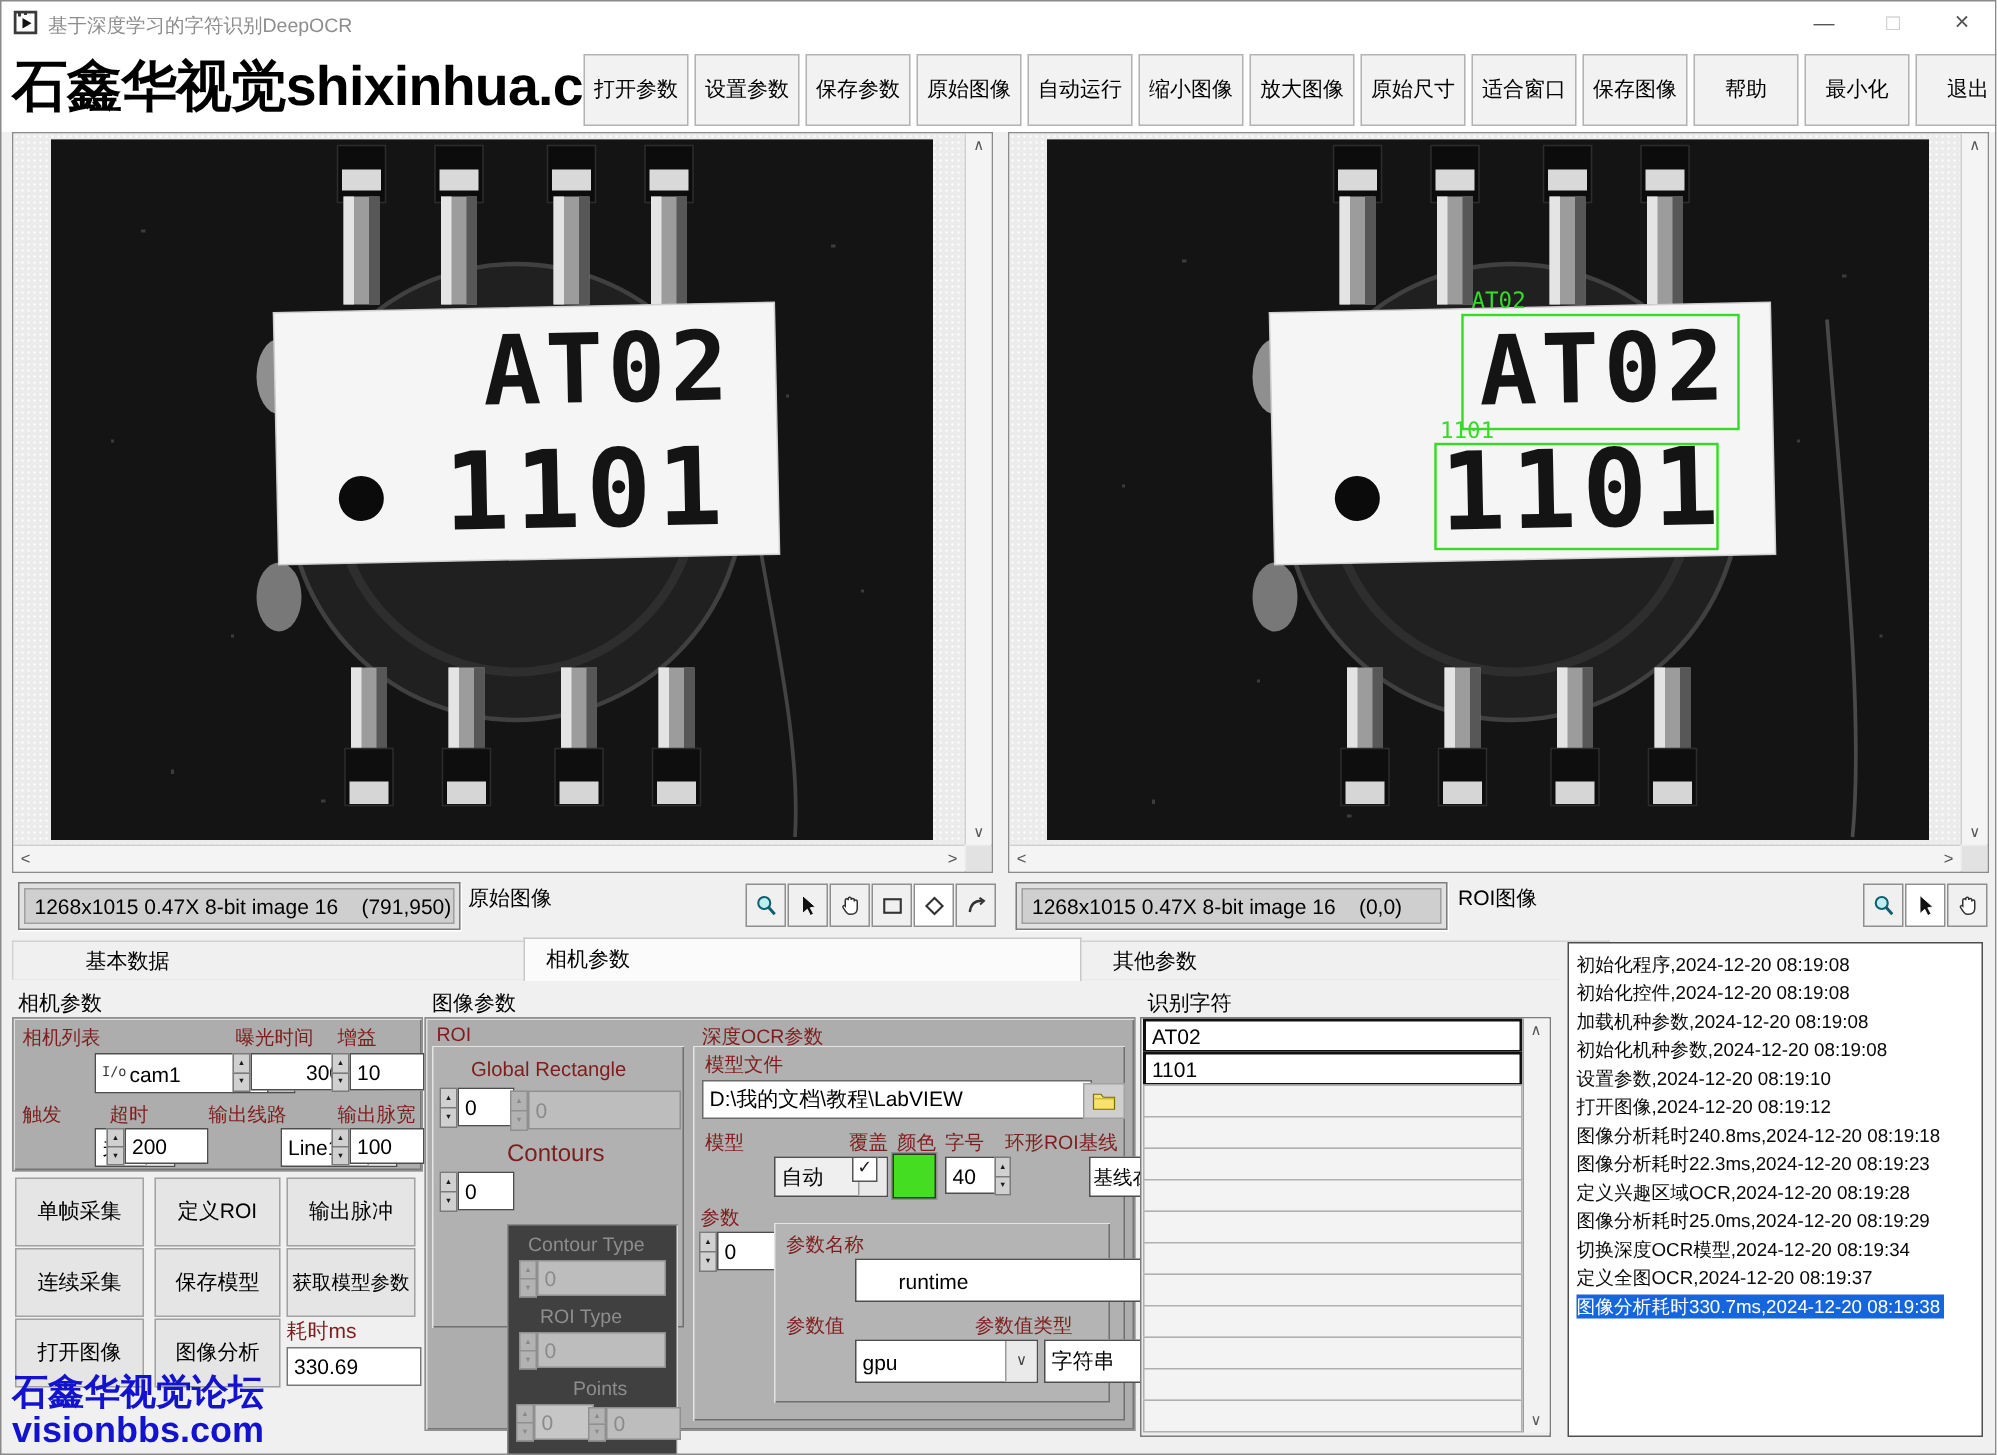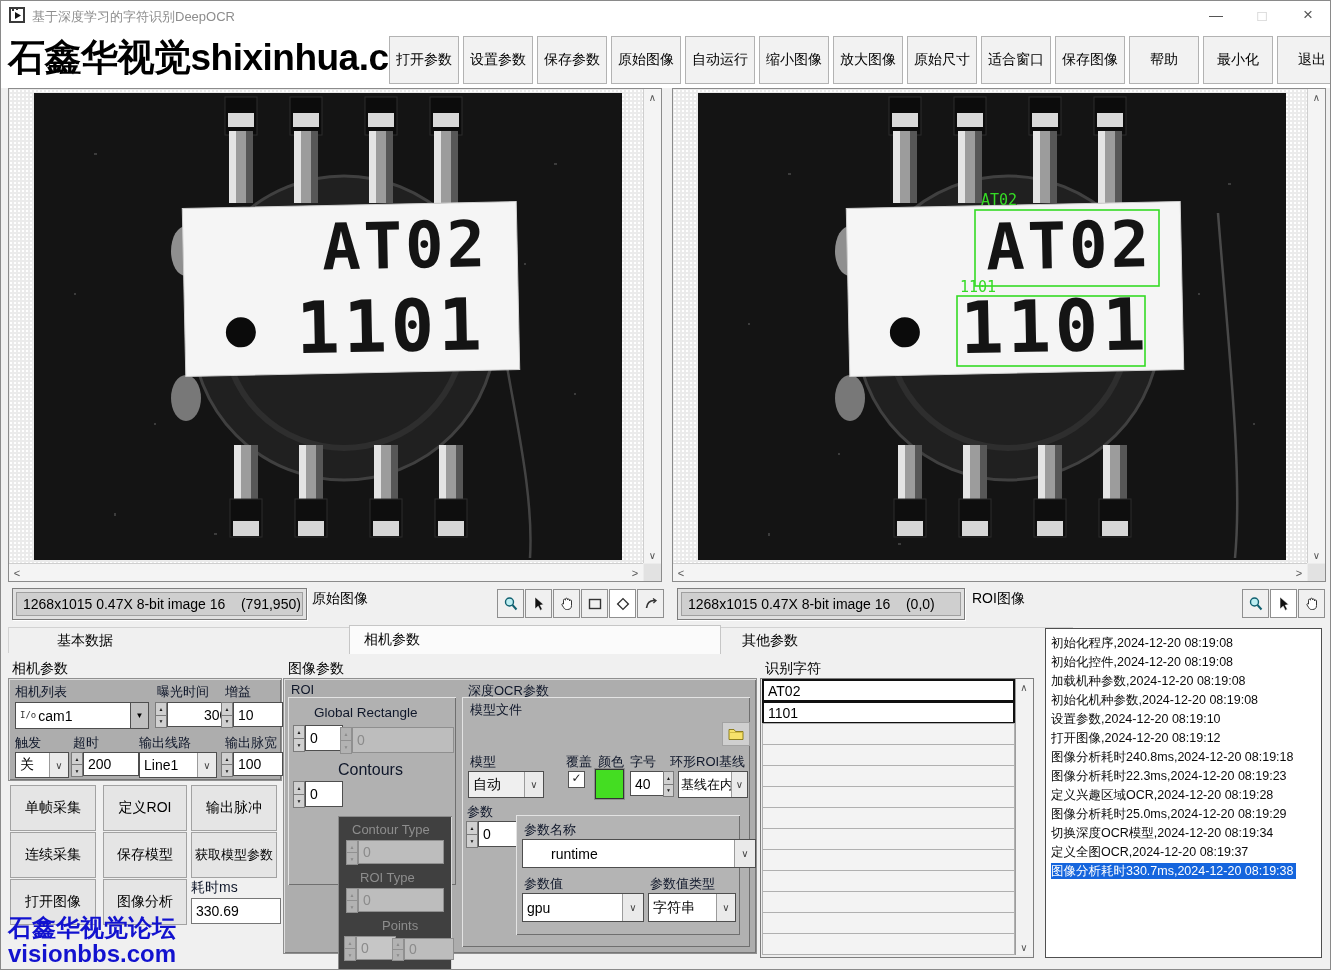--- a/index.html
+++ b/index.html
@@ -52,28 +52,28 @@
     font-size:14px;color:#000;display:flex;align-items:center;}
   .tab.active{top:625px;height:28px;background:#fbfbfb;border-color:#c6c6c6;z-index:2;}
   .tabline{top:652px;left:8px;width:1032px;height:1px;background:#d2d2d2;}
 
   .seclabel{font-size:14px;color:#000;white-space:nowrap;}
 
   
   .lvgroup{background:#adadad;border:1px solid #8f8f8f;box-shadow:inset 1px 1px 0 #dfdfdf, inset -1px -1px 0 #767676;}
   .lvraise{background:#b1b1b1;box-shadow:inset 1px 1px 0 #e3e3e3, inset -1px -1px 0 #6f6f6f;}
   .lvsunkpanel{background:#404040;box-shadow:inset 1px 1px 0 #8a8a8a, inset -1px -1px 0 #d8d8d8;margin-top:33px;}
-  .lbl{position:absolute;font-size:13px;color:#0f172a;white-space:nowrap;}
+  .lbl{position:absolute;font-size:13px;color:#7f1d1d;white-space:nowrap;}
   .lbl.dim{color:#8d8d8d;}
   .lvfield{position:absolute;background:#fff;border:1px solid #4e4e4e;font-size:14px;color:#000;display:flex;align-items:center;padding:0 4px;white-space:nowrap;overflow:hidden;}
   .lvfield.dim{background:#bdbdbd;color:#8b8b8b;border-color:#8f8f8f;}
   .spin{position:absolute;width:12px;display:flex;flex-direction:column;}
   .spin i{flex:1;background:#d0d0d0;border:1px solid #7b7b7b;font-style:normal;font-size:5px;line-height:4px;display:flex;align-items:center;justify-content:center;color:#1a1a1a;margin-bottom:-1px;}
   .spin.dim i{background:#b2b2b2;color:#8a8a8a;border-color:#909090;}
-  .combo{position:absolute;background:#fff;border:1px solid #4e4e4e;display:flex;align-items:stretch;font-size:14px;color:#000;}
+  .combo{position:absolute;background:#fff;border:1px solid #4e4e4e;display:flex;align-items:stretch;font-size:14px;color:#000;margin-left:48px;}
   .combo .cval{flex:1;display:flex;align-items:center;padding-left:4px;white-space:nowrap;overflow:hidden;}
   .arr-classic{width:17px;background:#c0c0c0;border-left:1px solid #4e4e4e;display:flex;align-items:center;justify-content:center;font-size:8px;color:#000;}
   .arr-chev{width:18px;background:#eaeaea;border-left:1px solid #9b9b9b;display:flex;align-items:center;justify-content:center;font-size:10px;color:#444;}
   .ioglyph{font-size:9px;font-family:"DejaVu Sans Mono",monospace;color:#333;margin-right:2px;line-height:9px;}
 
   .actbtn{position:absolute;background:#e5e5e5;border:1px solid #a2a2a2;display:flex;align-items:center;justify-content:center;font-size:14px;color:#000;white-space:nowrap;}
 
   .footer-link{position:absolute;font-size:24px;font-weight:bold;color:#1212cf;white-space:nowrap;}
 
   
@@ -519,20 +519,21 @@
         <i>▲</i>
           <i>▼</i>
       </div>
       <div class="lvfield dim" style="left:66px;top:122px;width:40px;height:20px;">0</div>
     </div>
   </div>
 
   <div class="lbl" style="left:184px;top:3px;">深度OCR参数</div>
   <div class="lvraise" style="position:absolute;left:178px;top:18px;width:288px;height:250px;">
     <div class="lbl" style="left:8px;top:4px;">模型文件</div>
+    <div class="lvfield" style="left:6px;top:23px;width:250px;height:24px;border-color:#6b6b6b;">D:\我的文档\教程\LabVIEW</div>
     <div class="actbtn" style="left:260px;top:25px;width:26px;height:22px;background:#cfcfcf;">
       <svg width="16" height="12" viewBox="0 0 16 12">
         <path d="M1 1.5 h5 l1.5 2 H15 v8 H1 z" fill="#f7e26b" stroke="#7a6a00" stroke-width="0.8"></path>
         <path d="M1 4.5 h14" stroke="#c9b43c" stroke-width="0.8"></path>
       </svg>
     </div>
 
     <div class="lbl" style="left:8px;top:56px;">模型</div>
     <div class="lbl" style="left:104px;top:56px;">覆盖</div>
     <div class="lbl" style="left:136px;top:56px;">颜色</div>

